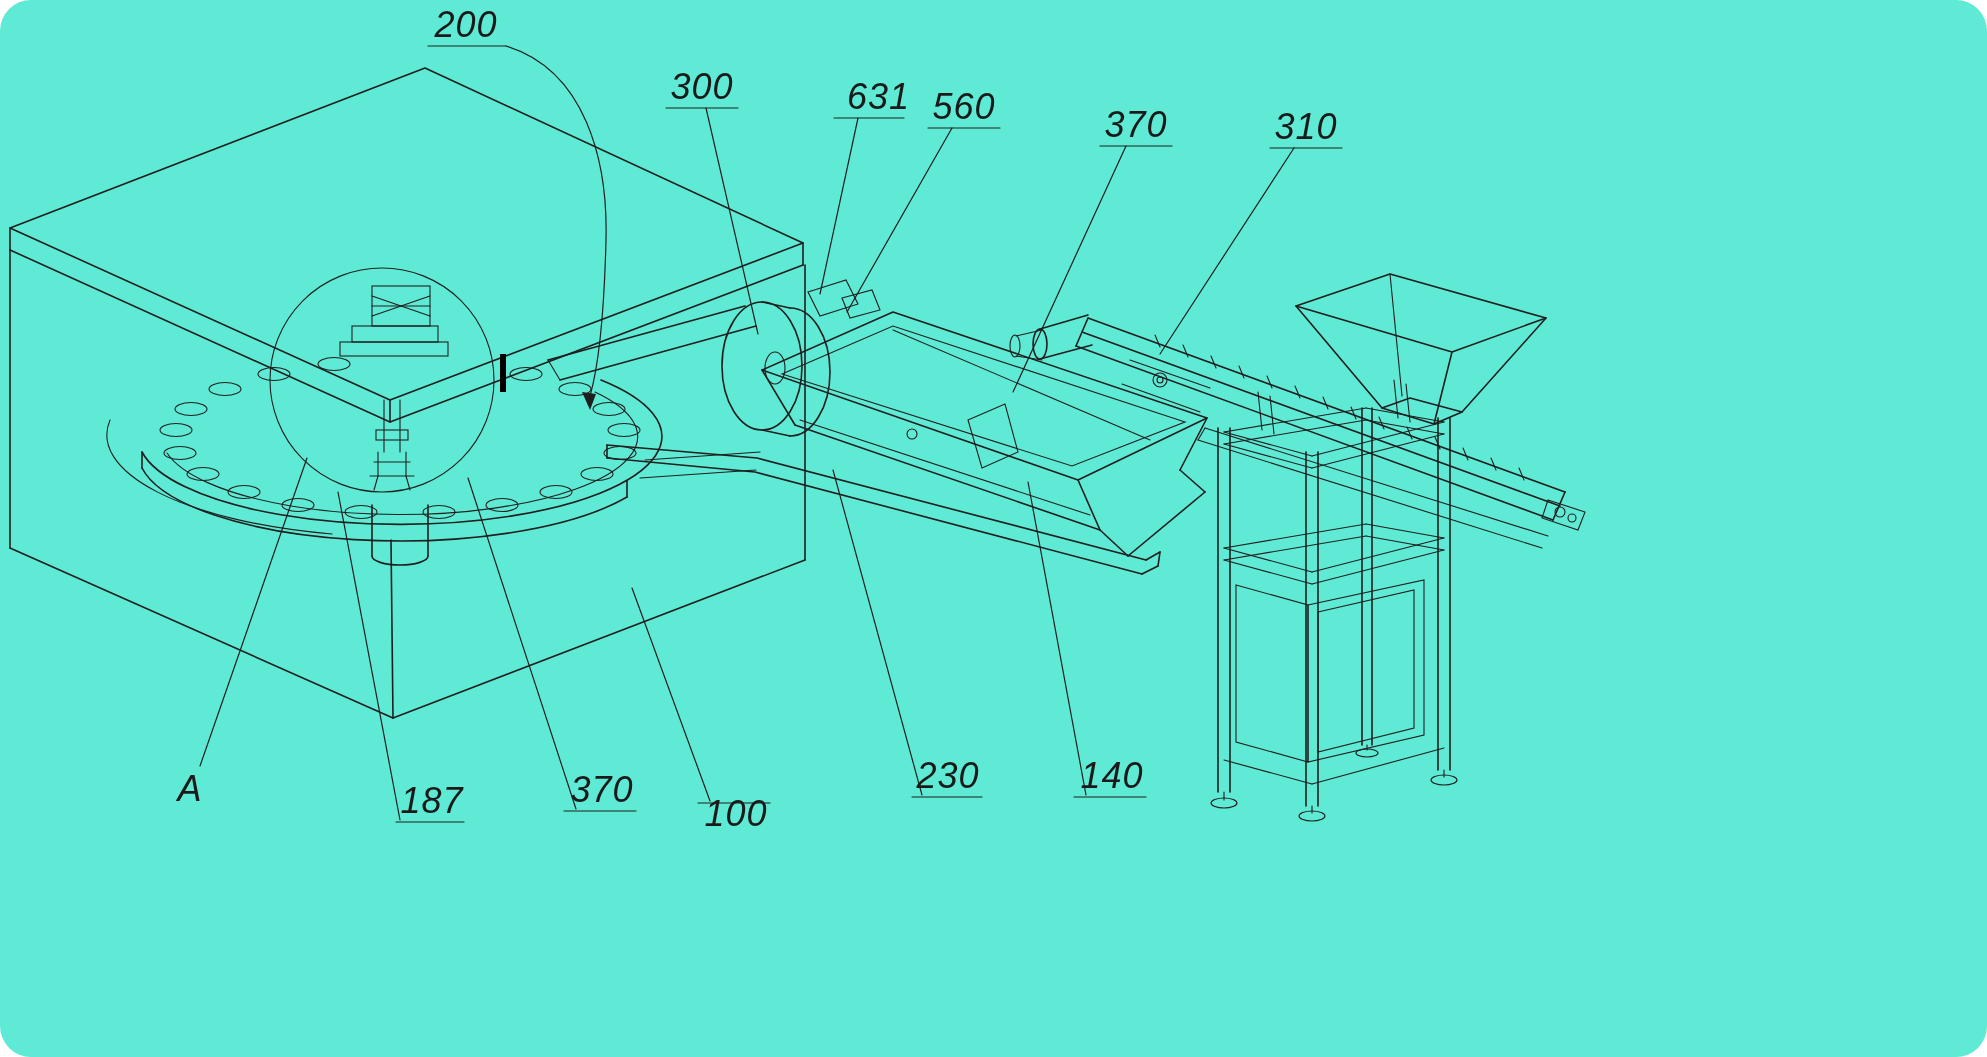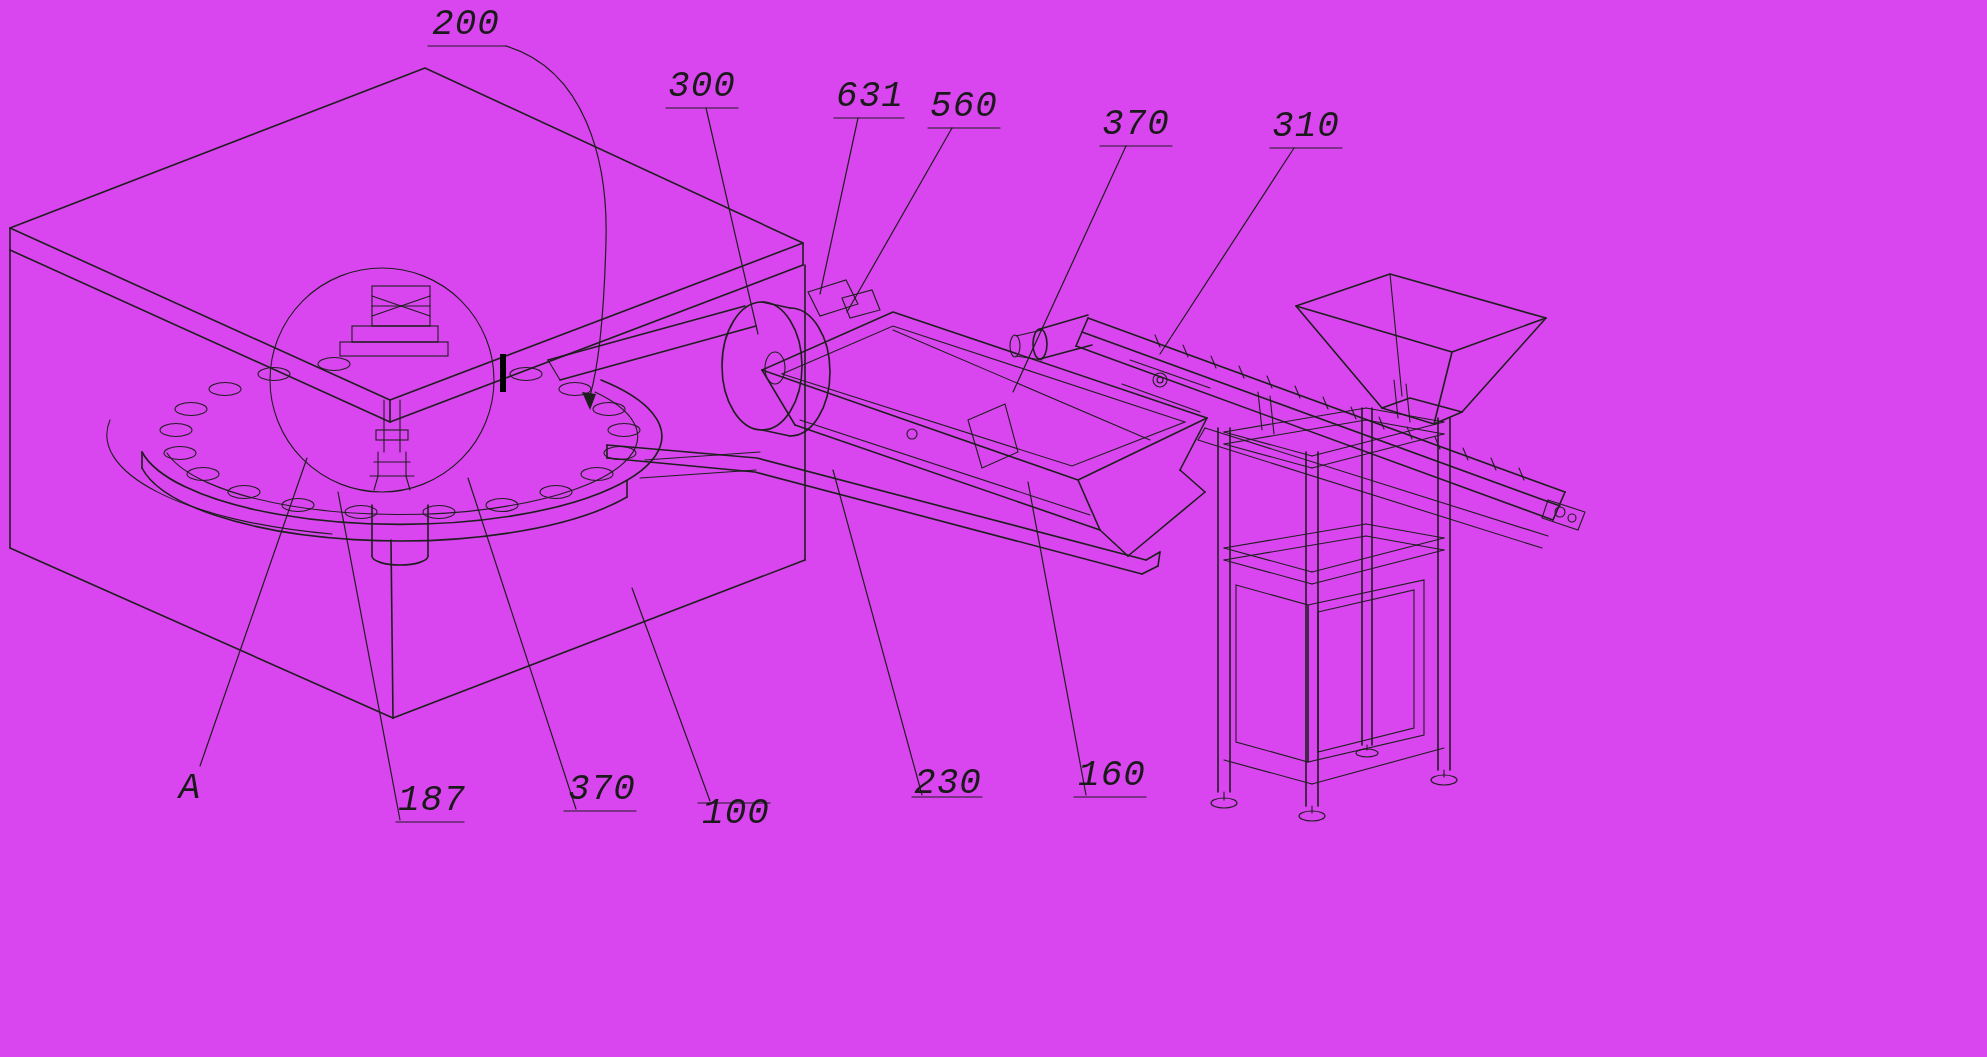--- a/index.html
+++ b/index.html
@@ -1,21 +1,22 @@
 <!DOCTYPE html>
 <html><head>
 <meta charset="utf-8">
 <style>
   html,body{margin:0;padding:0;background:#ffffff;}
   .stage{
     position:relative;
     width:1987px;height:1057px;
-    background:#d946ef;
+    background:#5eead4;
     overflow:hidden;
-    font-family:Liberation Mono, monospace;
+    font-family:Liberation Sans, sans-serif;
+    border-radius:31px;
   }
   .stage svg{position:absolute;left:0;top:0;}
   .ln   {stroke:#1f1f1f;stroke-width:1.6;fill:none;stroke-linecap:round;stroke-linejoin:round;}
   .thin {stroke:#1f1f1f;stroke-width:1.1;fill:none;stroke-linecap:round;}
   .ldr  {stroke:#1f1f1f;stroke-width:1.2;fill:none;stroke-linecap:round;}
   .thick{stroke:#000000;stroke-width:6;fill:none;}
   .fillblk{fill:#1f1f1f;stroke:none;}
   .ref-label{
     position:absolute;
     width:80px;
@@ -300,24 +301,24 @@
       <path class="ldr" d="M912 797 L982 797"></path>
       <path class="ldr" d="M922 795 L833 470"></path>
 
       <path class="ldr" d="M1074 797 L1146 797"></path>
       <path class="ldr" d="M1086 795 L1028 482"></path>
     </g>
   </svg>
 
   <div class="ref-label" style="left:426px; top:4px;">200</div>
   <div class="ref-label" style="left:662px; top:66px;">300</div>
-  <div class="ref-label" style="left:830px; top:76px;">631</div>
+  <div class="ref-label" style="left:830px; top:76px;text-align:right;">631</div>
   <div class="ref-label" style="left:924px; top:86px;">560</div>
   <div class="ref-label" style="left:1096px; top:104px;">370</div>
   <div class="ref-label" style="left:1266px; top:106px;">310</div>
   <div class="ref-label" style="left:150px; top:768px;">A</div>
   <div class="ref-label" style="left:392px; top:780px;">187</div>
   <div class="ref-label" style="left:562px; top:769px;">370</div>
   <div class="ref-label" style="left:696px; top:761px;margin-top:32px;">100</div>
-  <div class="ref-label" style="left:908px; top:755px;margin-top:8px;">230</div>
-  <div class="ref-label" style="left:1072px; top:755px;">160</div>
+  <div class="ref-label" style="left:908px; top:755px;">230</div>
+  <div class="ref-label" style="left:1072px; top:755px;">140</div>
 
 </div>
 
 </body></html>

